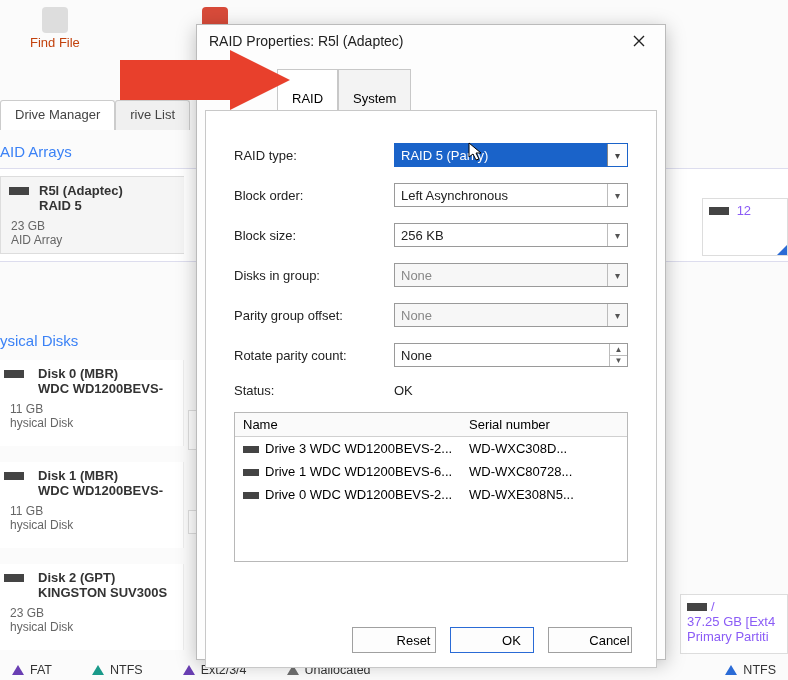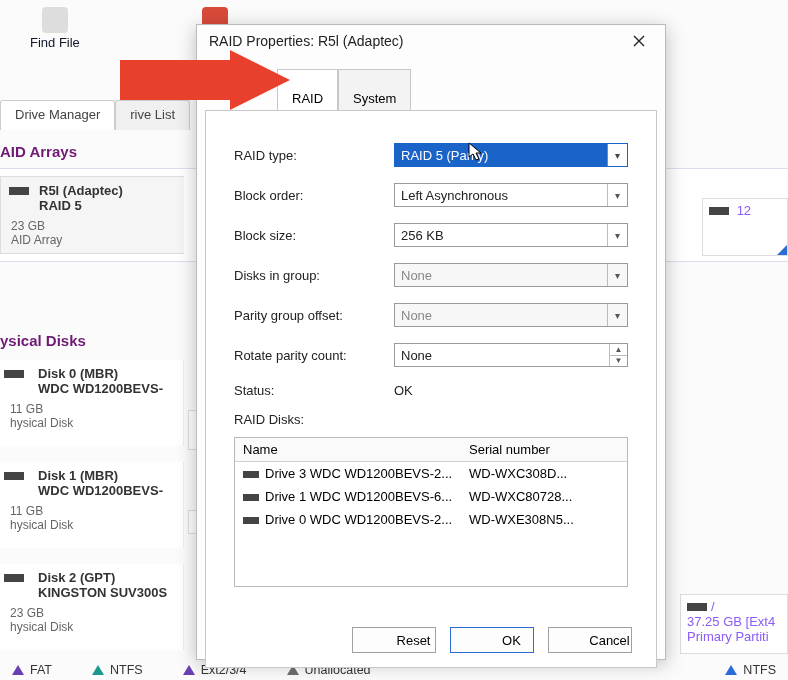--- a/index.html
+++ b/index.html
@@ -1,27 +1,27 @@
 <!DOCTYPE html>
 <html><head>
 <meta charset="utf-8">
 <style>
   * { box-sizing: border-box; font-family: "Segoe UI", Tahoma, sans-serif; }
   body { margin:0; width:788px; height:680px; background:#f7f7f7; position:relative; overflow:hidden; }
 
   
   .bg { position:absolute; inset:0; background:#fbfbfb; }
   .toolbar { position:absolute; top:0; left:0; right:0; height:50px; display:flex; align-items:flex-end; gap:120px; padding-left:30px;}
-  .toolbar-item { display:flex; flex-direction:column; align-items:center; font-size:13px; color:#0f172a; }
+  .toolbar-item { display:flex; flex-direction:column; align-items:center; font-size:13px; color:#c2410c; }
   .tb-icon { width:26px; height:26px; background:#ddd; border-radius:4px; margin-bottom:2px;}
   .tb-save { background:#d84b3a;}
   .tabs-bg { position:absolute; top:100px; left:0; display:flex;}
   .tab-bg { font-size:13px; padding:6px 14px 8px; color:#444; border:1px solid #ccc; border-bottom:none; border-radius:3px 3px 0 0; background:#fff;}
   .tab-bg.inactive { background:#f0f0f0;}
-  .section-label { position:absolute; left:0; font-weight:700; color:#701a75; font-size:15px;}
+  .section-label { position:absolute; left:0; font-weight:400; color:#3b82f6; font-size:15px;}
   .panel-strip { position:absolute; left:0; right:0; background:#fff; border-top:1px solid #dde; border-bottom:1px solid #dde;}
   .card { position:absolute; background:#f5f5f5; border:1px solid #ddd; padding:6px 10px; font-size:13px; color:#333; }
   .card .t1 { font-weight:600;}
   .card .sub { color:#666; font-size:12px;}
   .mini-disk { width:20px; height:8px; background:#444; position:absolute; }
 
   
   .dialog { position:absolute; left:196px; top:24px; width:470px; height:636px; background:#fdfdfd; border:1px solid #bbb; box-shadow:0 4px 18px rgba(0,0,0,.25);}
   .dlg-title { height:32px; display:flex; align-items:center; padding:0 10px 0 12px; font-size:14px; color:#222;}
   .dlg-close { margin-left:auto; width:32px; height:28px; display:flex; align-items:center; justify-content:center; font-size:14px; cursor:pointer;}
@@ -251,21 +251,20 @@
             <div>▼</div>
           </div>
         </div>
       </div>
 
       <div class="form-row compact">
         <div class="lbl">Status:</div>
         <div class="static-val">OK</div>
       </div>
 
-      <div class="section-head">RAID Disks:</div>
 
       <div class="list">
         <div class="list-head">
           <div class="col-n">Name</div>
           <div class="col-s">Serial number</div>
         </div>
         <div class="list-row">
           <div class="col-n"><span class="drv-ic"></span><span>Drive 3 WDC WD1200BEVS-2...</span></div>
           <div class="col-s">WD-WXC308D...</div>
         </div>

